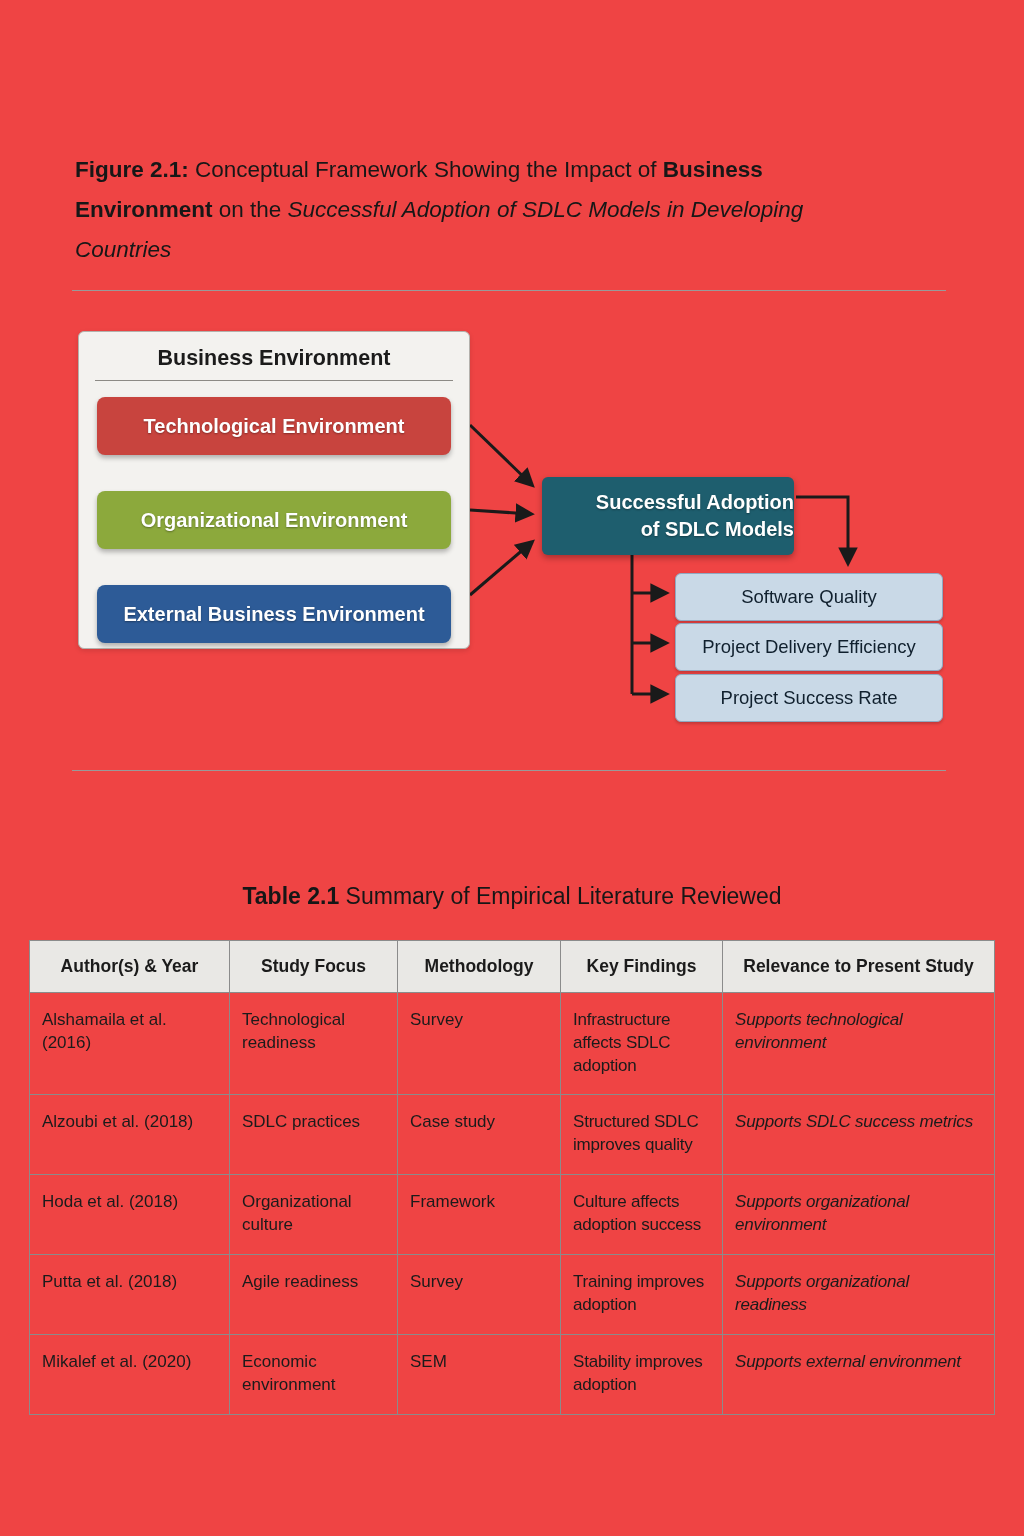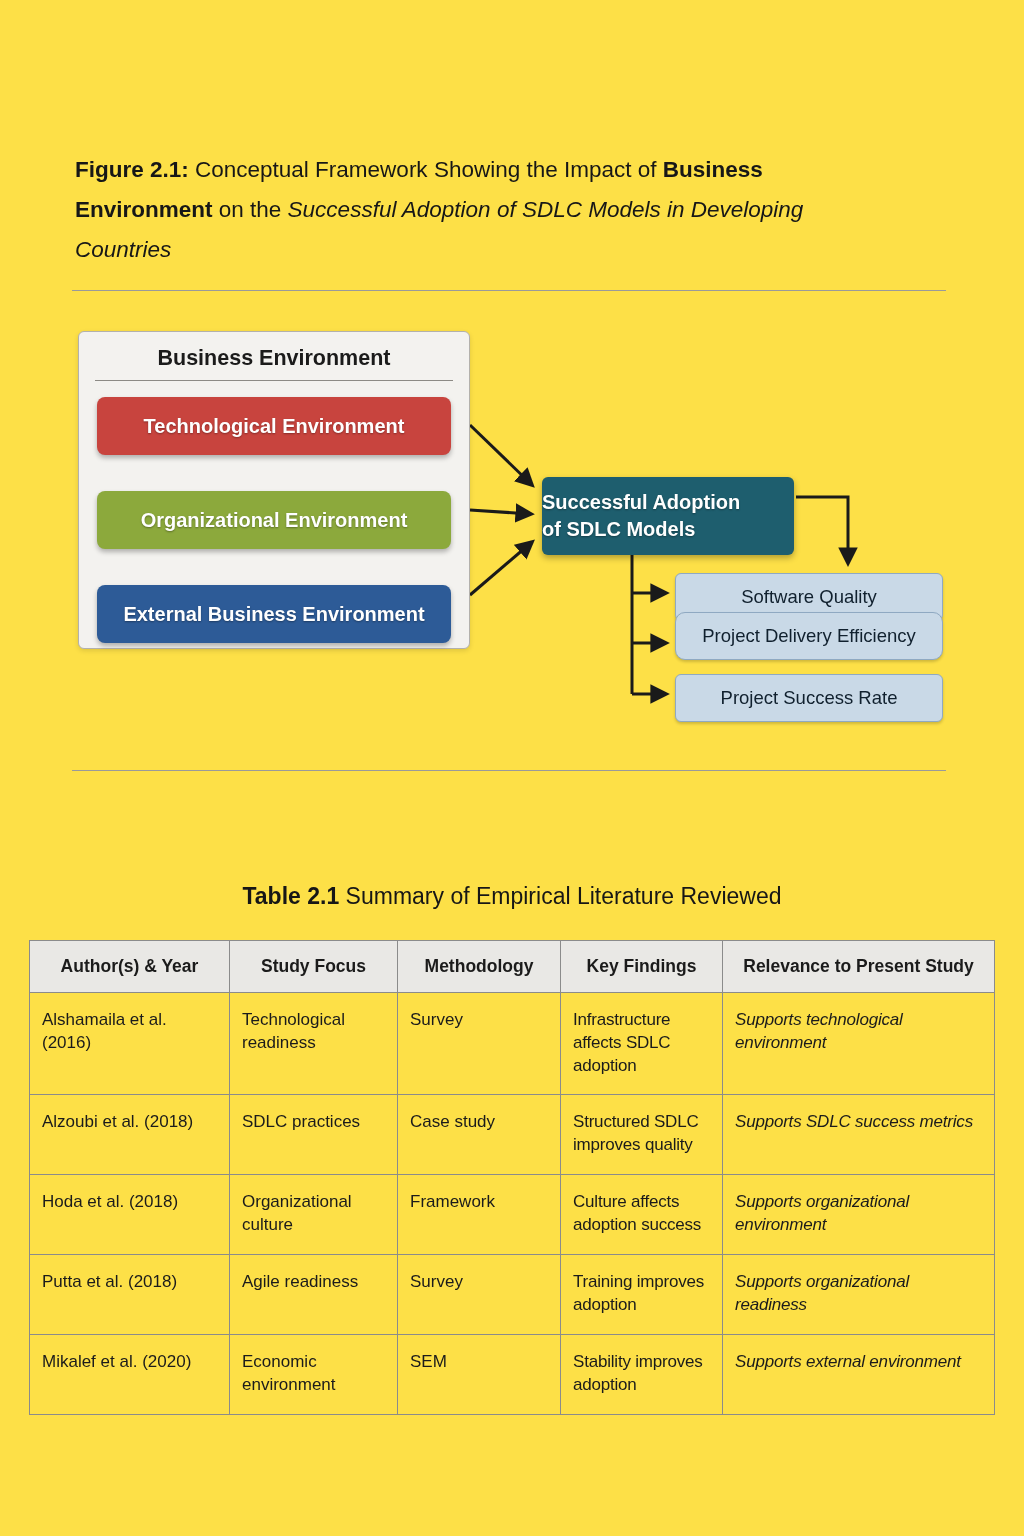--- a/index.html
+++ b/index.html
@@ -3,21 +3,21 @@
 <meta charset="utf-8">
 <style>
   * { margin: 0; padding: 0; box-sizing: border-box; }
   html, body { background: #ffffff; }
   body {
     width: 1024px; height: 1536px; overflow: hidden;
     font-family: "Liberation Sans", sans-serif;
     color: #1c1c1c;
     position: relative;
   }
-  .page { width: 1024px; height: 1536px; background: #fde047; }
+  .page { width: 1024px; height: 1536px; background: #ef4444; }
 
   
   .caption-block {
     padding: 150px 0 0 75px;
     max-width: 895px;
   }
   .caption-text {
     font-size: 22.5px;
     line-height: 1.78;
     max-width: 820px;
@@ -65,39 +65,39 @@
     font-size: 20px;
     box-shadow: 0 3px 5px rgba(0,0,0,0.28);
     text-shadow: 0 1px 2px rgba(0,0,0,0.35);
   }
   .env-box + .env-box { margin-top: 36px; }
 
   .center-box {
     position: absolute; left: 542px; top: 152px;
     width: 252px; height: 78px;
     border-radius: 6px;
-    display: flex; flex-direction: column; align-items: flex-start; justify-content: center;
+    display: flex; flex-direction: column; align-items: flex-end; justify-content: center;
     color: #ffffff; font-weight: bold; font-size: 20px; line-height: 1.35;
     box-shadow: 0 3px 6px rgba(0,0,0,0.3);
     text-shadow: 0 1px 2px rgba(0,0,0,0.35);
   }
 
   .outcome-box {
     position: absolute; left: 675px;
     width: 268px; height: 48px;
     background: #c9d9e7;
     border: 1.5px solid #8fa9c2;
     border-radius: 6px;
     display: flex; align-items: center; justify-content: center;
     font-size: 18.5px;
     color: #10202e;
     box-shadow: 0 2px 3px rgba(0,0,0,0.18);
   }
   .outcome-0 { top: 248px; }
-  .outcome-1 { top: 287px; border-radius: 10px; }
+  .outcome-1 { top: 298px; }
   .outcome-2 { top: 349px; }
 
   .arrow-layer { position: absolute; left: 0; top: 0; width: 1024px; height: 425px; pointer-events: none; }
 
   
   .source-note {
     text-align: center;
     font-size: 21px;
     color: #1c1c1c;
     margin-top: 24px;

